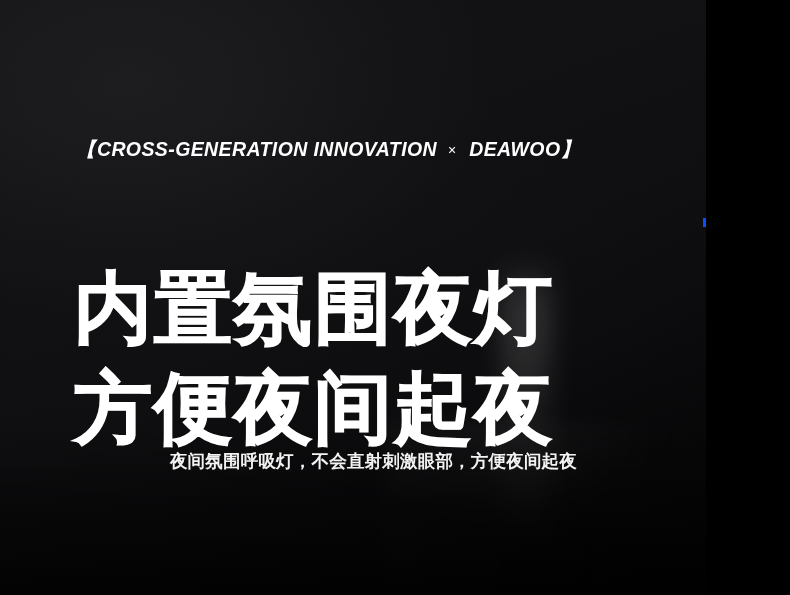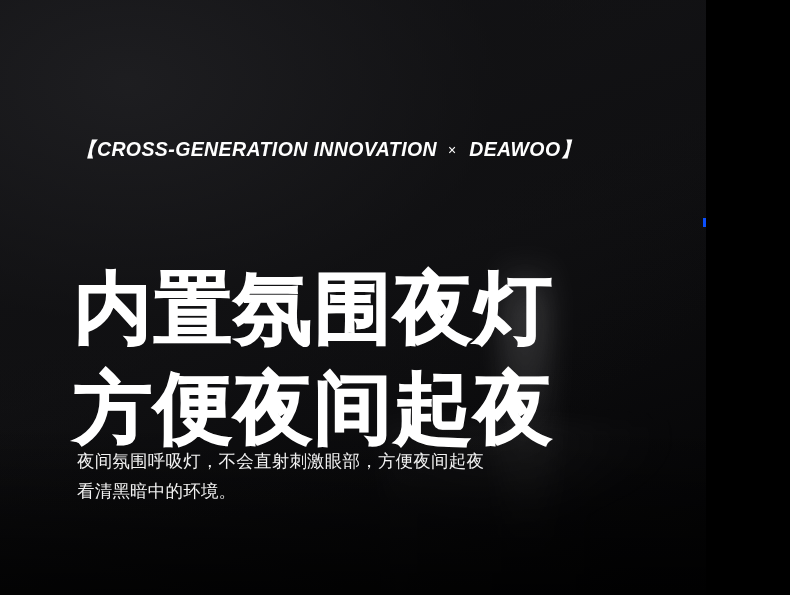--- a/index.html
+++ b/index.html
@@ -140,21 +140,22 @@
 
   .body-copy {
     position: absolute;
     left: 77px;
     top: 428px;
     width: 500px;
     color: #f2f2f2;
     font-size: 17.5px;
     line-height: 30px;
     letter-spacing: 0.2px;
-    font-weight: 400;
+    font-weight: 700;
+    text-align: right;
   }
   .body-copy span { display: block; white-space: nowrap; }
 
   
   .brand-mark {
     position: absolute;
     left: 703px;
     top: 218px;
     width: 24px;
     height: 20px;
@@ -188,21 +189,20 @@
       <span class="brk">【</span><span>CROSS-GENERATION INNOVATION</span><span class="cross">×</span><span>DEAWOO</span><span class="brk brk-close">】</span>
     </div>
 
     <h1 class="headline">
       <span class="hl-line">内置氛围夜灯</span>
       <span class="hl-line">方便夜间起夜</span>
     </h1>
 
     <p class="body-copy">
       <span>夜间氛围呼吸灯，不会直射刺激眼部，方便夜间起夜</span>
-      <span>看清黑暗中的环境。</span>
     </p>
 
     <div class="brand-mark">
       <i class="sq-tl" style="background: rgb(11, 79, 252);"></i>
       <i class="sq-tr" style="background: rgb(11, 79, 252);"></i>
       <i class="sq-b" style="background: rgb(11, 79, 252);"></i>
     </div>
 
   </div>
 </div>

